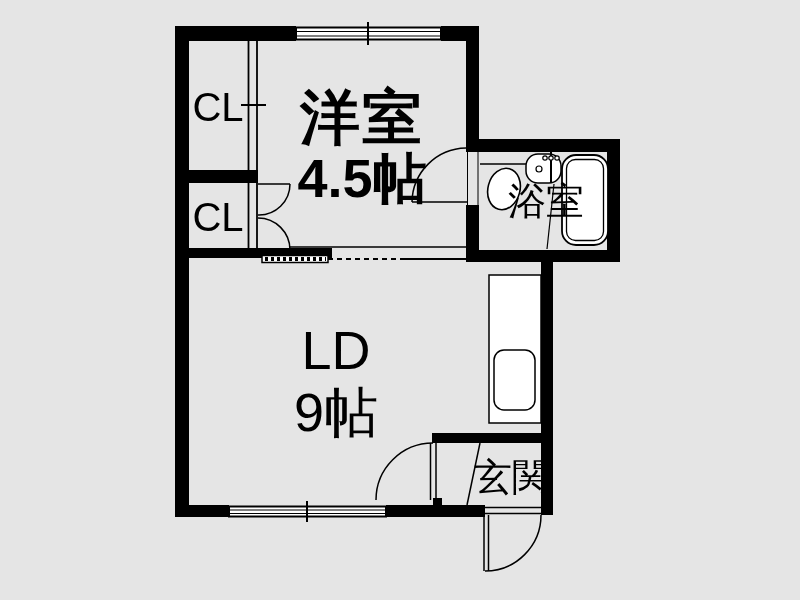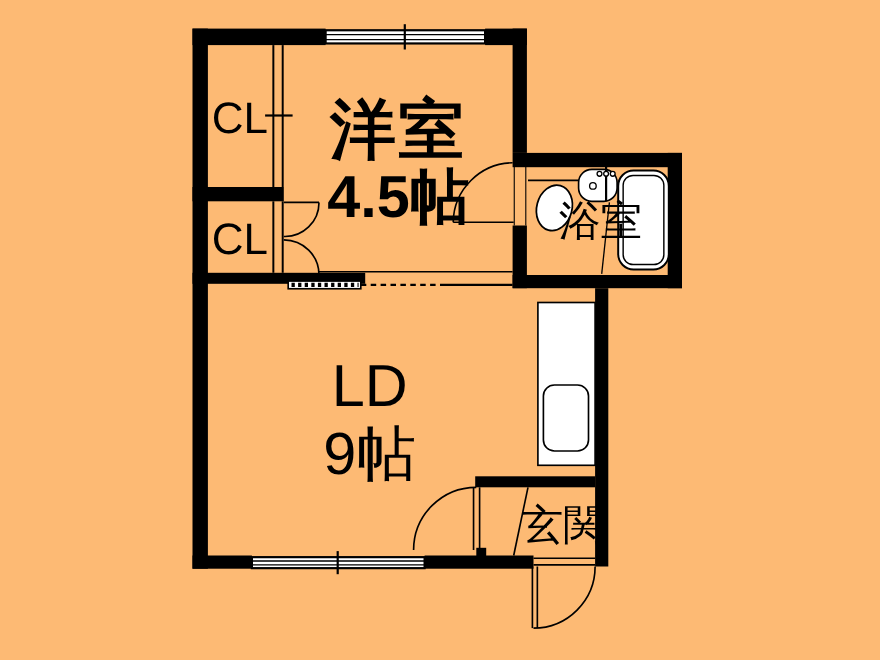--- a/index.html
+++ b/index.html
@@ -1,16 +1,16 @@
 <!DOCTYPE html>
 <html><head>
 <meta charset="utf-8">
 <style>
   html,body{margin:0;padding:0;background:#ffffff;}
-  .stage{position:relative;width:800px;height:600px;background:#fdba74;overflow:hidden;}
+  .stage{position:relative;width:800px;height:600px;background:#e5e5e5;overflow:hidden;}
   svg{display:block;}
   text{font-family:"Liberation Sans","DejaVu Sans",sans-serif;fill:#000;}
   .t-bold{font-weight:bold;}
 </style>
 </head>
 <body>
 
 <div class="stage">
 <svg width="800" height="600" viewBox="0 0 800 600">
 

